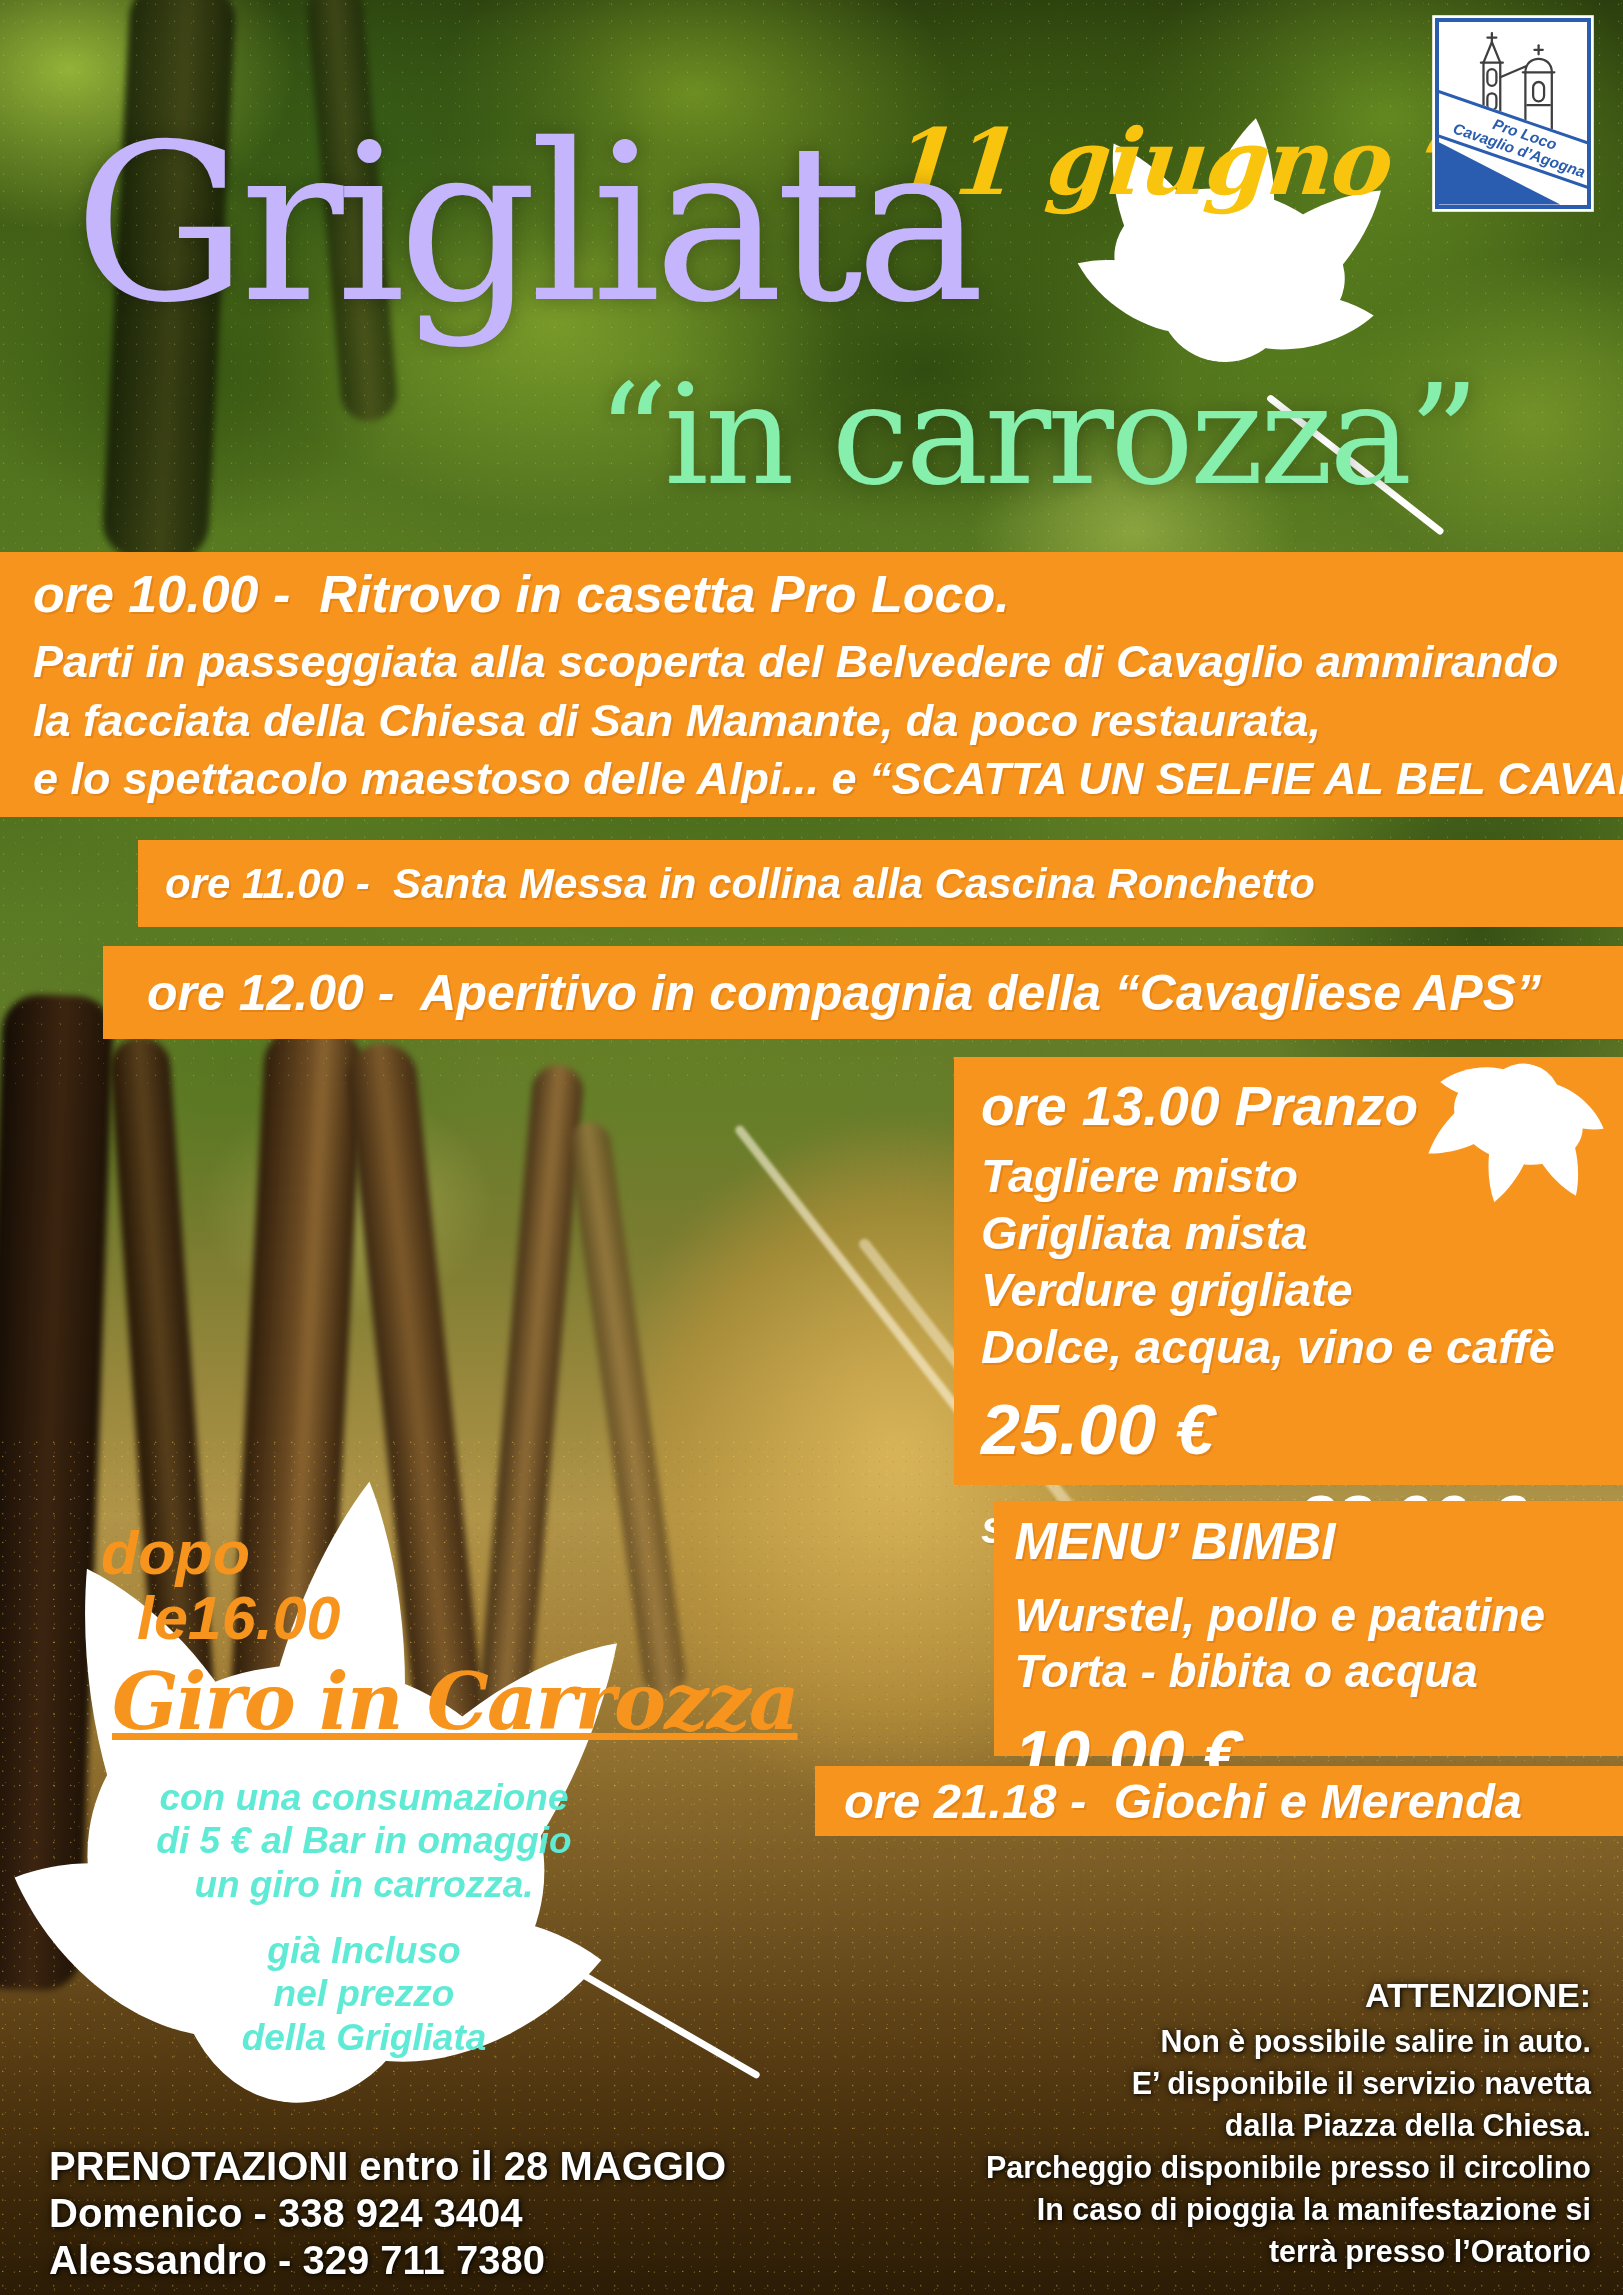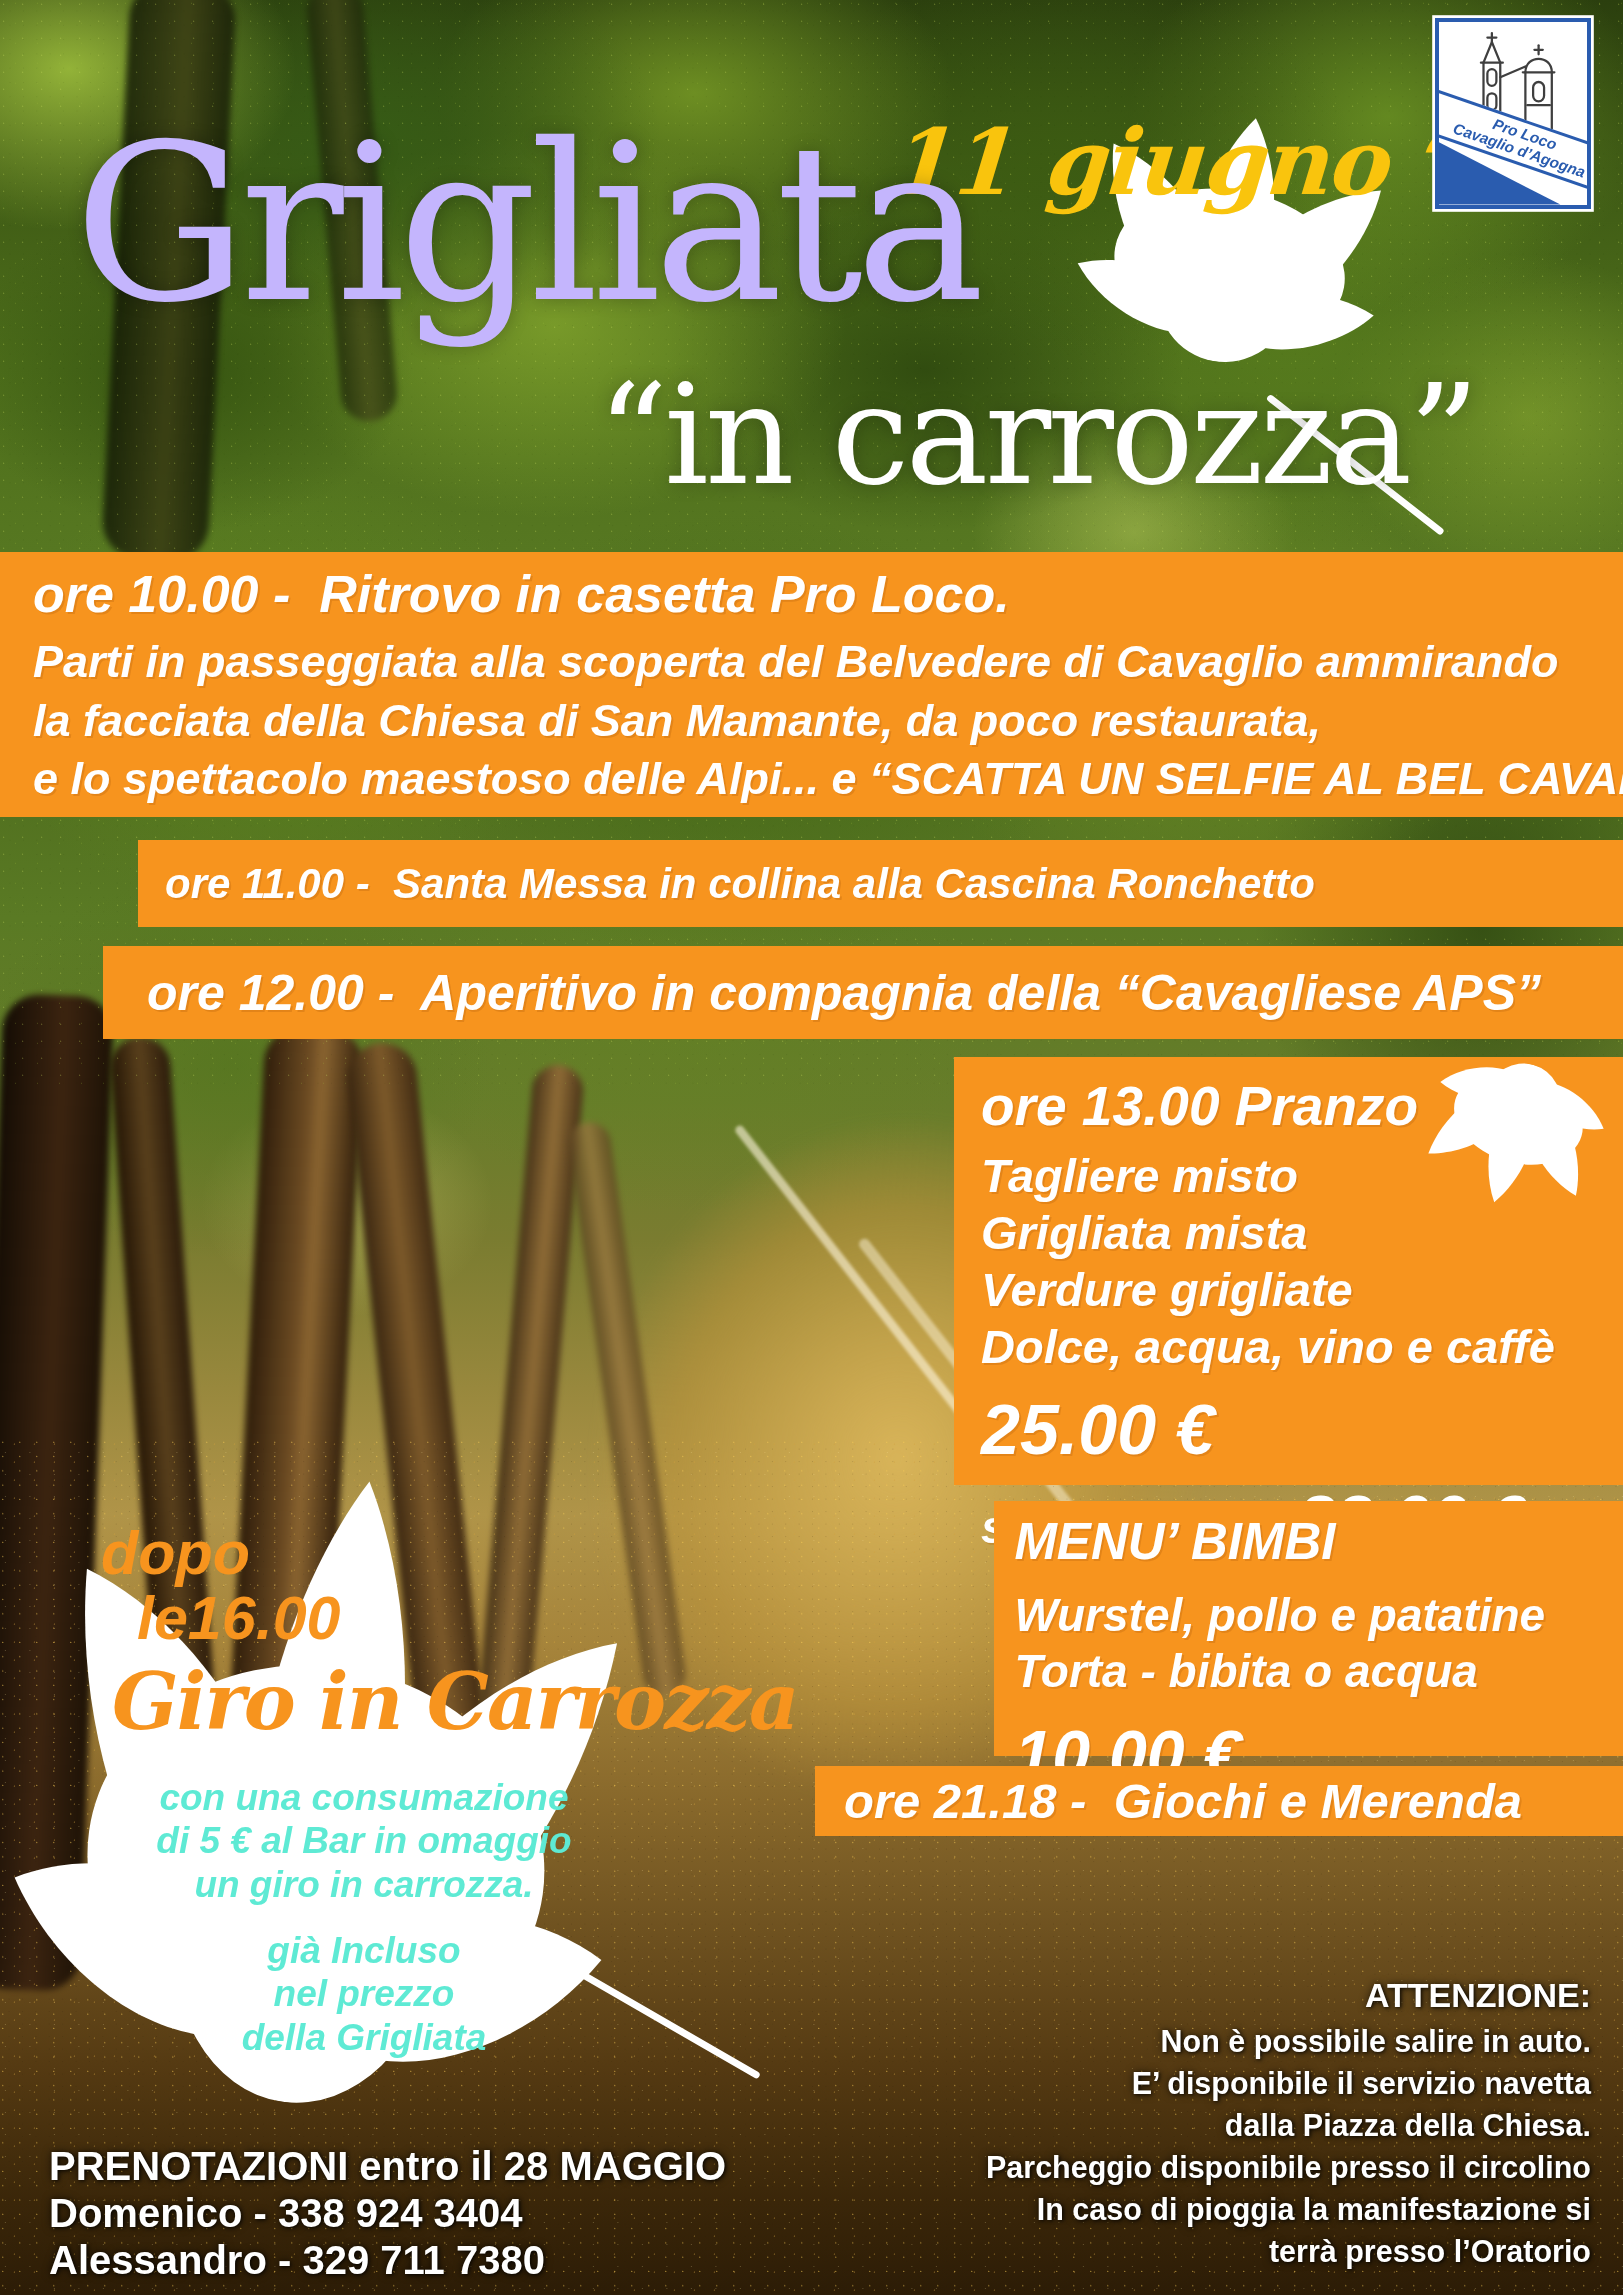--- a/index.html
+++ b/index.html
@@ -71,21 +71,21 @@
   .stem{position:absolute;z-index:4;background:#fff;border-radius:4.6px;transform-origin:left center;}
 
   
   .date{position:absolute;z-index:6;left:895px;top:109px;font-family:"DejaVu Serif",serif;
     font-style:italic;font-weight:bold;font-size:91px;letter-spacing:-1.9px;color:#F9C40D;
     transform:skewX(-6deg);white-space:pre;}
   .title{position:absolute;z-index:6;left:74px;top:116px;font-family:"DejaVu Serif",serif;
     font-size:217px;letter-spacing:-7.4px;color:#c4b5fd;line-height:1;
     text-shadow:0 0 18.5px rgba(0,0,0,.25);}
   .subtitle{position:absolute;z-index:6;left:597px;top:366px;font-family:"DejaVu Serif",serif;
-    font-size:139px;letter-spacing:-3.7px;color:#ffffff;line-height:1;
+    font-size:139px;letter-spacing:-3.7px;color:#86efac;line-height:1;
     text-shadow:0 0 18.5px rgba(0,0,0,.25);white-space:pre;}
 
   
   .logo{position:absolute;z-index:7;left:1435px;top:17.6px;width:148px;height:183px;background:#fff;
     border:4.6px solid #2a5caf;box-shadow:0 0 0 2.8px #ffffff;overflow:hidden;}
   .logo-tri{position:absolute;inset:0;background:#2a5caf;clip-path:polygon(0 66%,82% 100%,0 100%);}
   .logo-band{position:absolute;left:-42px;top:98px;width:250px;height:39px;background:#fff;
     border-top:3.2px solid #2a5caf;border-bottom:3.2px solid #2a5caf;transform:rotate(19deg);
     display:flex;flex-direction:column;justify-content:center;align-items:center;
     color:#2a5caf;font-size:15.3px;font-style:italic;font-weight:bold;line-height:1.1;}
@@ -116,21 +116,21 @@
   .bimbi-item{font-size:46px;line-height:1.22;}
   .bimbi-price{font-size:68px;line-height:1.1;margin-top:17px;}
 
   
   .carrozza-when{position:absolute;z-index:6;color:#F7941E;font-style:italic;font-weight:bold;
     font-size:61px;line-height:1;}
   .cw1{left:101px;top:1523px;}
   .cw2{left:137px;top:1588px;}
   .carrozza-title{position:absolute;z-index:6;left:112px;top:1663px;color:#F7941E;
     font-family:"DejaVu Serif",serif;font-style:italic;font-weight:bold;font-size:78px;
-    letter-spacing:-1.9px;line-height:1;}
+    letter-spacing:-1.9px;line-height:1;text-decoration:underline;}
   .carrozza-note,.carrozza-incl{position:absolute;z-index:6;left:90px;width:548px;
     text-align:center;color:#5eead4;font-style:italic;font-weight:bold;
     font-size:37px;line-height:1.17;}
   .carrozza-note{top:1776px;}
   .carrozza-incl{top:1929px;}
 
   
   .contacts{position:absolute;z-index:6;left:49px;top:2143px;color:#fff;font-weight:bold;
     font-size:40px;line-height:1.18;text-shadow:0 0 8.3px rgba(0,0,0,.65),1.4px 1.4px 3.7px rgba(0,0,0,.7);}
   .notice{position:absolute;z-index:6;right:32px;top:1977px;text-align:right;color:#fff;

